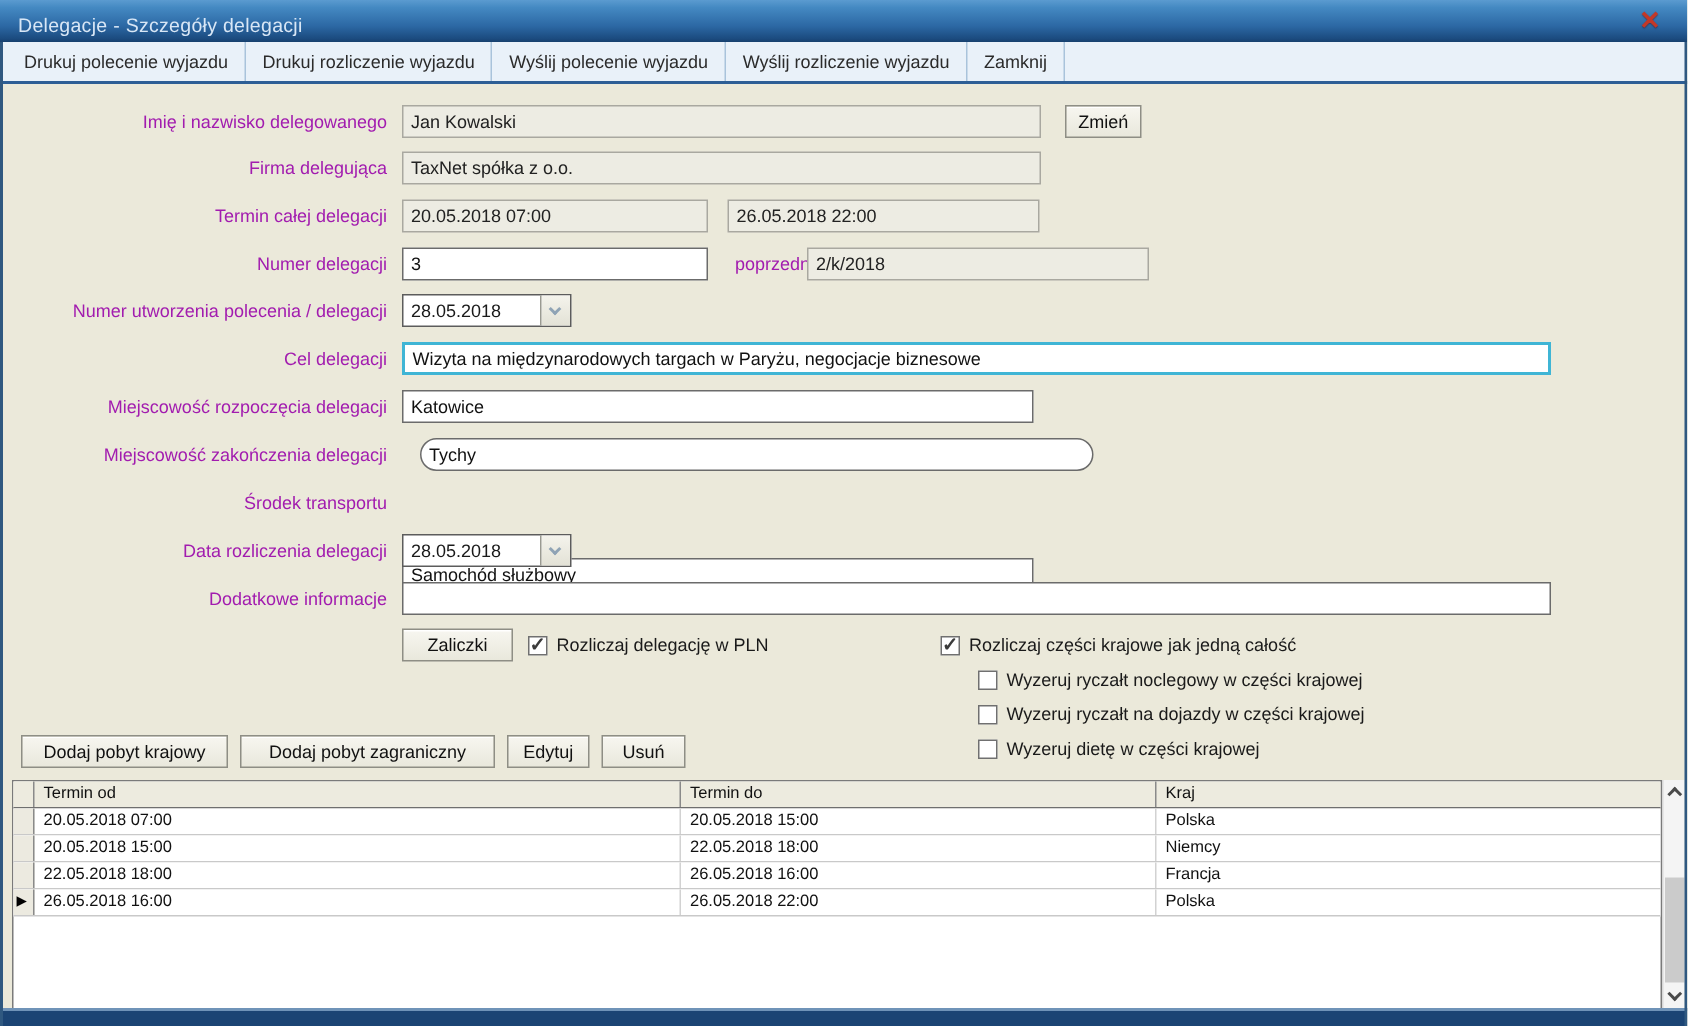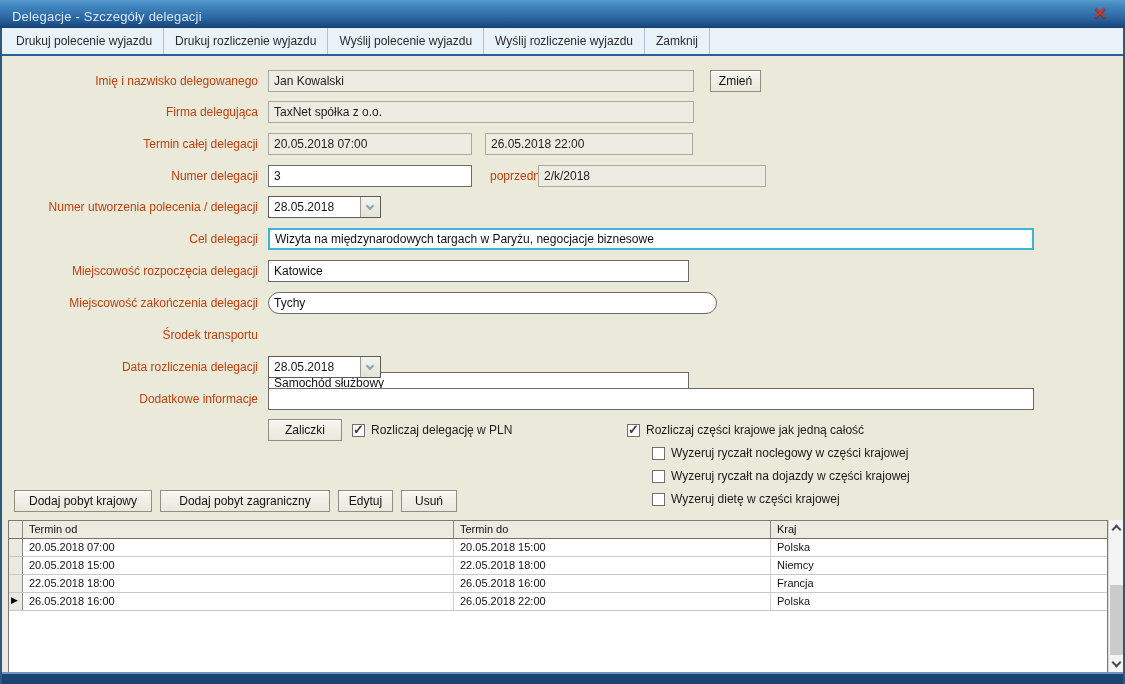--- a/index.html
+++ b/index.html
@@ -32,21 +32,21 @@
     border-right:1px solid #A9C3DB; cursor:pointer; font-size:12px;
   }
   
   .edge-l, .edge-r { position:absolute; top:28px; bottom:0; width:2px; background:#2F5880; z-index:40; }
   .edge-l { left:0; } .edge-r { right:0; }
   .bottombar {
     position:absolute; left:0; top:672px; width:1125px; height:12px;
     background:#1B4474; border-top:2px solid #6F93B8; z-index:30;
   }
   
-  .lbl { position:absolute; left:8px; width:250px; text-align:right; color:#c2410c; }
+  .lbl { position:absolute; left:8px; width:250px; text-align:right; color:#a21caf; }
   .fld {
     position:absolute; height:22px; border:1px solid #6B6B6B; background:#fff;
     font-family:"Liberation Sans", sans-serif; font-size:12px; padding:0 5px; color:#111;
   }
   .fld.ro { background:#EDECE3; border:1px solid #A9A8A0; color:#222; }
   .fld.focus { border:2px solid #3FB5D5; }
   .btn {
     position:absolute; height:22px; background:linear-gradient(180deg,#F7F6F0,#E9E8DC);
     border:1px solid #8E8E85; text-align:center; color:#111; font-size:12px;
     font-family:"Liberation Sans", sans-serif; cursor:pointer; line-height:20px;
@@ -153,21 +153,21 @@
     <div class="combo-text">28.05.2018</div>
     <div class="combo-btn">
       <span class="chev"></span>
     </div>
   </div>
 
   <input class="fld focus t228" style="left: 268px; width: 766px;" value="Wizyta na międzynarodowych targach w Paryżu, negocjacje biznesowe">
 
   <input class="fld t260" style="left: 268px; width: 421px;" value="Katowice">
 
-  <input class="fld t292" style="left: 268px; width: 449px; border-radius: 11px;" value="Tychy">
+  <input class="fld t292" style="left: 280px; width: 449px; border-radius: 11px;" value="Tychy">
 
   <input class="fld t324" style="left: 268px; width: 421px; margin-top: 48px;" value="Samochód służbowy">
 
   <div class="combo t356" style="left:268px">
     <div class="combo-text">28.05.2018</div>
     <div class="combo-btn">
       <span class="chev"></span>
     </div>
   </div>
 

